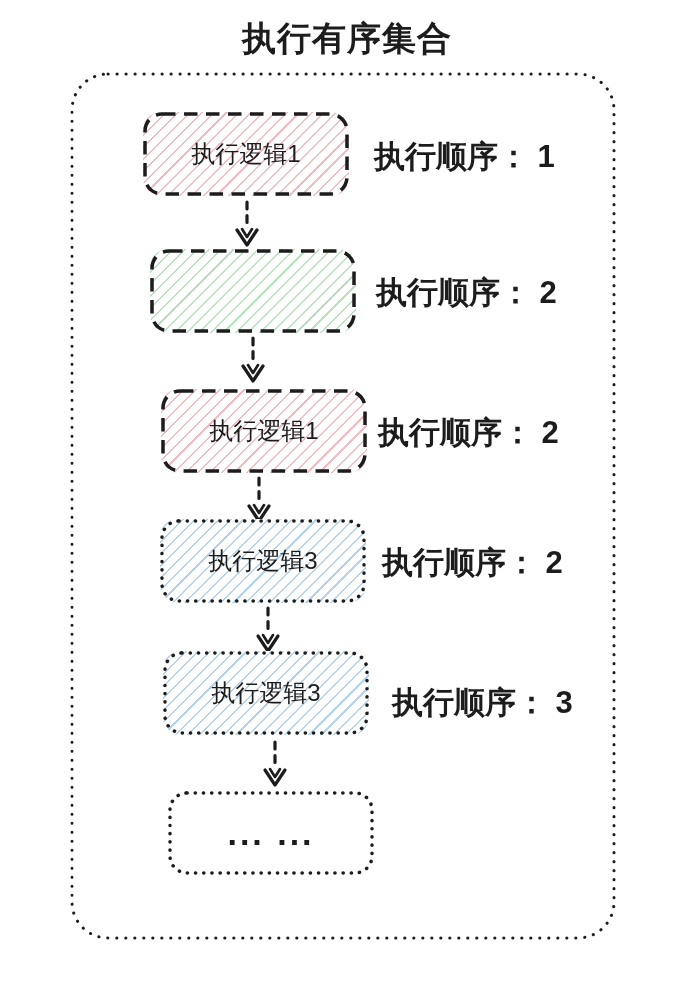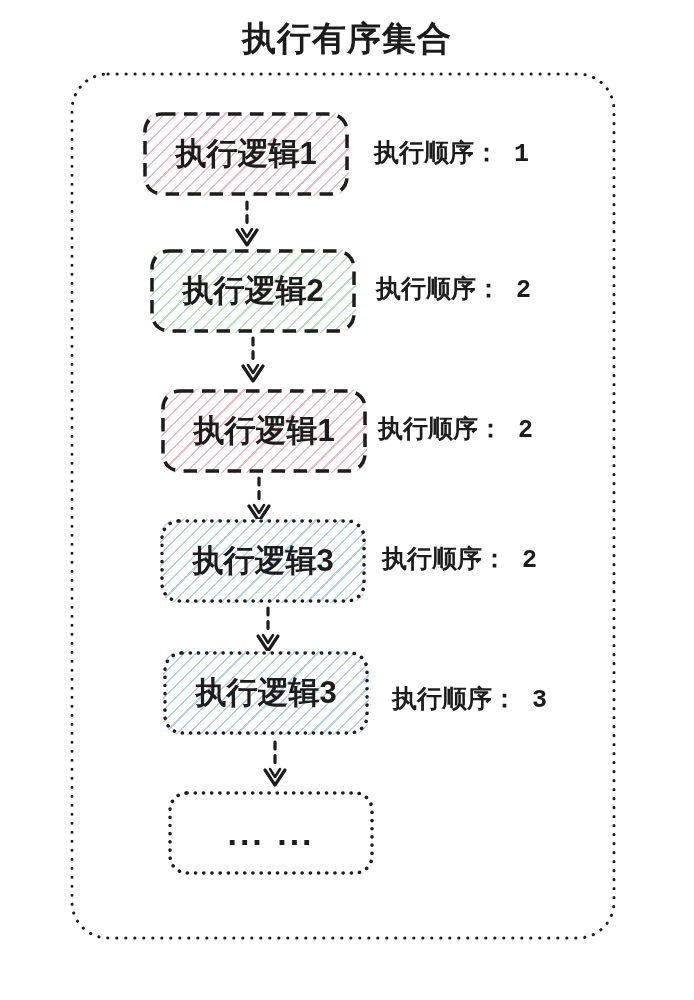--- a/index.html
+++ b/index.html
@@ -7,34 +7,34 @@
   .canvas{position:relative;width:694px;height:1000px;background:#fff;overflow:hidden;}
 
   .title{position:absolute;left:0;top:16px;width:100%;text-align:center;
          font-size:34px;font-weight:700;letter-spacing:1px;color:var(--ink);}
 
   .outer-frame{position:absolute;left:70px;top:72px;width:546px;height:868px;}
 
   .box{position:absolute;width:206px;height:84px;border-radius:18px;
        display:flex;align-items:center;justify-content:center;background-color:#fff;}
   .box .stroke{position:absolute;left:0;top:0;width:206px;height:84px;}
-  .box-text{position:relative;z-index:2;font-size:31px;font-weight:700;color:var(--ink);white-space:nowrap;}
+  .box-text{position:relative;z-index:2;font-size:24px;font-weight:400;color:var(--ink);white-space:nowrap;}
 
   .fill-red  {background-image:repeating-linear-gradient(135deg,transparent 0 7px,var(--hatch_red) 7px 8.6px);}
   .fill-green{background-image:repeating-linear-gradient(135deg,transparent 0 7px,var(--hatch_green) 7px 8.6px);}
   .fill-blue {background-image:repeating-linear-gradient(135deg,transparent 0 7px,var(--hatch_blue) 7px 8.6px);}
 
   .pos-1{left:143px;top:112px;}
   .pos-2{left:150px;top:249px;}
   .pos-3{left:161px;top:389px;}
   .pos-4{left:160px;top:519px;}
   .pos-5{left:163px;top:651px;}
   .pos-6{left:168px;top:791px;}
 
-  .order-label{position:absolute;font-size:25px;font-weight:700;color:var(--ink);white-space:nowrap;font-family:Liberation Mono, monospace;}
+  .order-label{position:absolute;font-size:31px;font-weight:700;color:var(--ink);white-space:nowrap;}
   .lab-1{left:374px;top:136px;}
   .lab-2{left:376px;top:272px;}
   .lab-3{left:378px;top:412px;}
   .lab-4{left:382px;top:542px;}
   .lab-5{left:392px;top:674px;margin-top:8px;}
 
   .arrow{position:absolute;width:28px;height:48px;}
   .arr-1{left:233px;top:200px;}
   .arr-2{left:239px;top:336px;}
   .arr-3{left:245px;top:476px;}
@@ -67,21 +67,20 @@
   <svg class="arrow arr-1" viewBox="0 0 28 48">
     <line x1="14" y1="2" x2="14" y2="27" stroke-width="3.2" stroke-dasharray="7 6.5" stroke-linecap="round" fill="none"></line>
     <path d="M4 30 L14 45 L24 30" fill="none" stroke-width="3.2" stroke-linecap="round" stroke-linejoin="round"></path>
     <path d="M9 29 L14 37 L19 29" fill="none" stroke-width="2.6" stroke-linecap="round" stroke-linejoin="round"></path>
   </svg>
 
   <div class="box pos-2 fill-green">
     <svg class="stroke" viewBox="0 0 206 84">
       <rect x="2" y="2" width="202" height="80" rx="17" fill="none" stroke-width="3.5" stroke-dasharray="13.5 8.5"></rect>
     </svg>
-    <span class="box-text">执行逻辑2</span>
   </div>
   <div class="order-label lab-2">执行顺序： 2</div>
 
   <svg class="arrow arr-2" viewBox="0 0 28 48">
     <line x1="14" y1="2" x2="14" y2="27" stroke-width="3.2" stroke-dasharray="7 6.5" stroke-linecap="round" fill="none"></line>
     <path d="M4 30 L14 45 L24 30" fill="none" stroke-width="3.2" stroke-linecap="round" stroke-linejoin="round"></path>
     <path d="M9 29 L14 37 L19 29" fill="none" stroke-width="2.6" stroke-linecap="round" stroke-linejoin="round"></path>
   </svg>
 
   <div class="box pos-3 fill-red">

